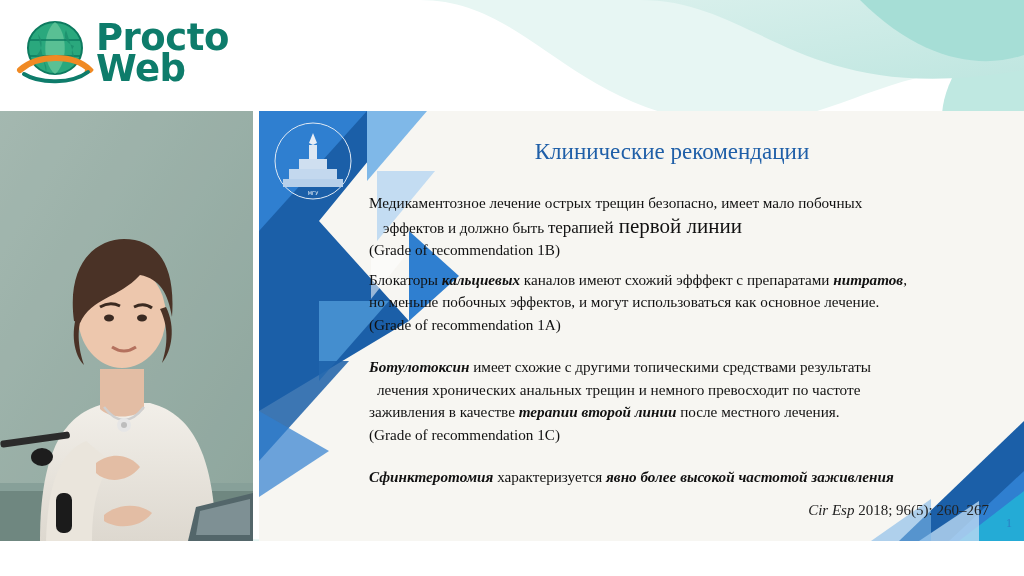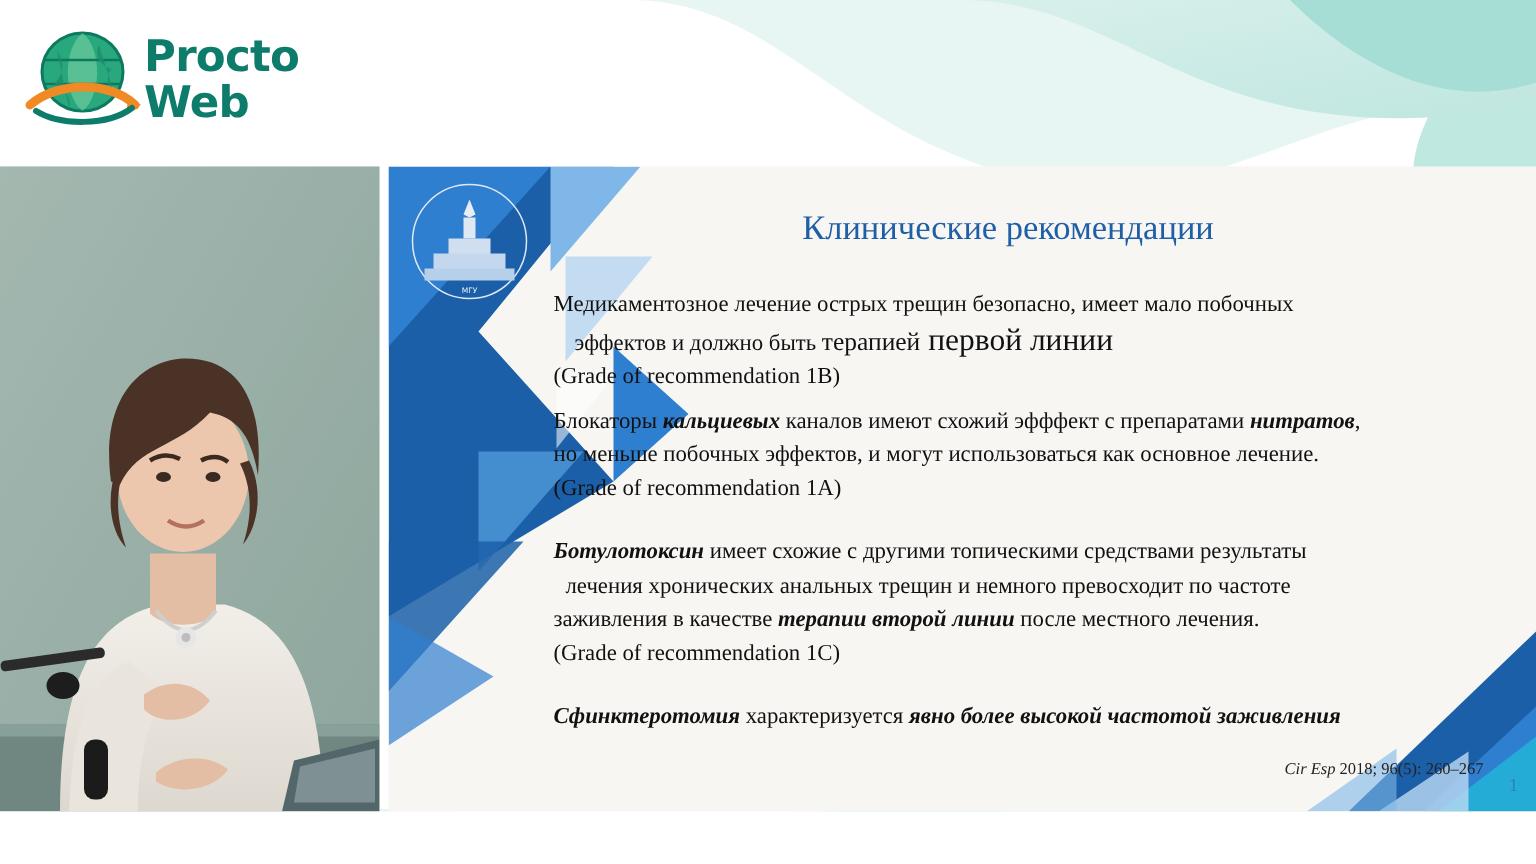--- a/index.html
+++ b/index.html
@@ -8,35 +8,35 @@
     font-family:"Liberation Serif", serif;
     background:#ffffff;
   }
   .stage{position:relative;width:1024px;height:576px;background:#ffffff;overflow:hidden;}
 
   
   .bg-wave{position:absolute;left:0;top:0;width:1024px;height:576px;}
 
   
   .logo{position:absolute;left:16px;top:18px;width:190px;height:72px;}
-  .logo-text{position:absolute;left:80px;top:4px;color:#0e7c6b;font-family:"DejaVu Sans",sans-serif;font-weight:bold;font-size:29px;line-height:31px;letter-spacing:-0.5px;}
+  .logo-text{position:absolute;left:80px;top:4px;color:#0e7c6b;font-family:"DejaVu Sans",sans-serif;font-weight:bold;font-size:37px;line-height:31px;letter-spacing:-0.5px;}
   .logo-text .l2{display:block;}
 
   
   .speaker{position:absolute;left:0;top:111px;width:253px;height:430px;background:#9fb3ab;overflow:hidden;}
 
   
   .slide{position:absolute;left:259px;top:111px;width:765px;height:430px;background:#f7f6f2;overflow:hidden;}
   .slide-title{position:absolute;left:0;top:28px;width:826px;text-align:center;color:#1f5fa8;font-family:"Liberation Serif",serif;font-size:23px;}
   .slide-body{position:absolute;left:110px;top:82px;width:630px;color:#111;font-size:15.2px;line-height:20.5px;}
   .para{margin:0 0 2px 0;}
   .grade{text-align:left;font-size:15.2px;margin:0 0 9px 0;}
   .gap{height:13px;}
   .b{font-weight:bold;font-style:italic;}
-  .cite{position:absolute;right:35px;bottom:22px;font-size:11px;color:#222;margin-top:44px;}
+  .cite{position:absolute;right:35px;bottom:22px;font-size:15px;color:#222;margin-top:44px;}
   .cite i{font-style:italic;}
   .pagenum{position:absolute;right:12px;bottom:10px;font-size:12px;color:#2b7fc4;}
 
   
   .bottom-strip{position:absolute;left:0;bottom:0;width:1024px;height:35px;background:#ffffff;}
 </style>
 </head>
 <body>
 
 <div class="stage">

